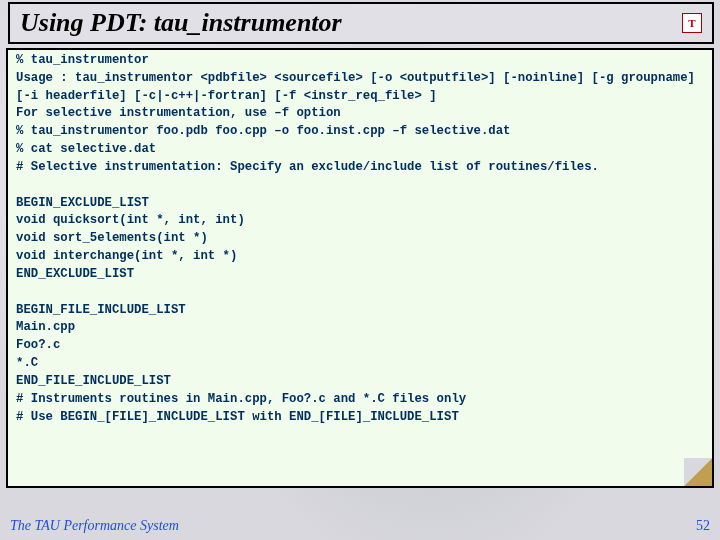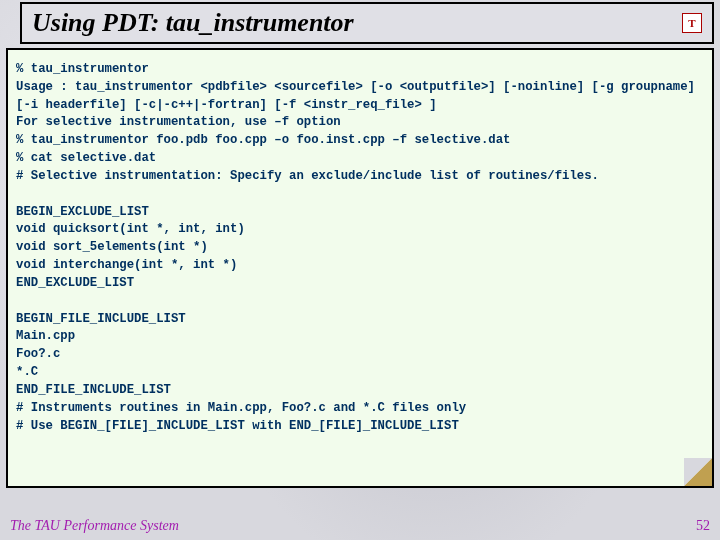--- a/index.html
+++ b/index.html
@@ -9,21 +9,21 @@
     height: 540px;
     background: #d8d8de;
     background-image: radial-gradient(circle at 20% 30%, #e8e8ee 0%, transparent 40%),
                       radial-gradient(circle at 60% 70%, #c8c8d0 0%, transparent 35%),
                       radial-gradient(circle at 80% 20%, #e0e0e6 0%, transparent 30%);
     font-family: "Times New Roman", serif;
     position: relative;
     box-sizing: border-box;
   }
   .title-bar {
-    margin: 2px 6px 0 20px;
+    margin: 2px 6px 0 8px;
     border: 2px solid #000;
     background: #e0e0e6;
     padding: 4px 10px;
     display: flex;
     justify-content: space-between;
     align-items: center;
   }
   .title-text {
     font-size: 26px;
     font-style: italic;
@@ -39,21 +39,21 @@
     justify-content: center;
     font-size: 11px;
     font-weight: bold;
     color: #a00;
     background: #fff;
   }
   .code-box {
     margin: 4px 6px 0 6px;
     border: 2px solid #000;
     background: #f2fcec;
-    padding: 11px 8px;
+    padding: 2px 8px;
     font-family: "Courier New", monospace;
     font-size: 12.3px;
     font-weight: bold;
     color: #003060;
     line-height: 1.45;
     white-space: pre-wrap;
     word-wrap: break-word;
     position: relative;
     height: 440px;
     box-sizing: border-box;
@@ -84,21 +84,21 @@
     bottom: 6px;
     left: 0;
     width: 720px;
     display: flex;
     justify-content: space-between;
     align-items: center;
     padding: 0 10px;
     box-sizing: border-box;
     font-style: italic;
     font-size: 14px;
-    color: #a21caf;
+    color: #1d4ed8;
   }
   .footer-center {
     font-style: normal;
   }
 </style>
 </head>
 <body>
 
 <div class="title-bar">
   <span class="title-text">Using PDT: tau_instrumentor</span>

